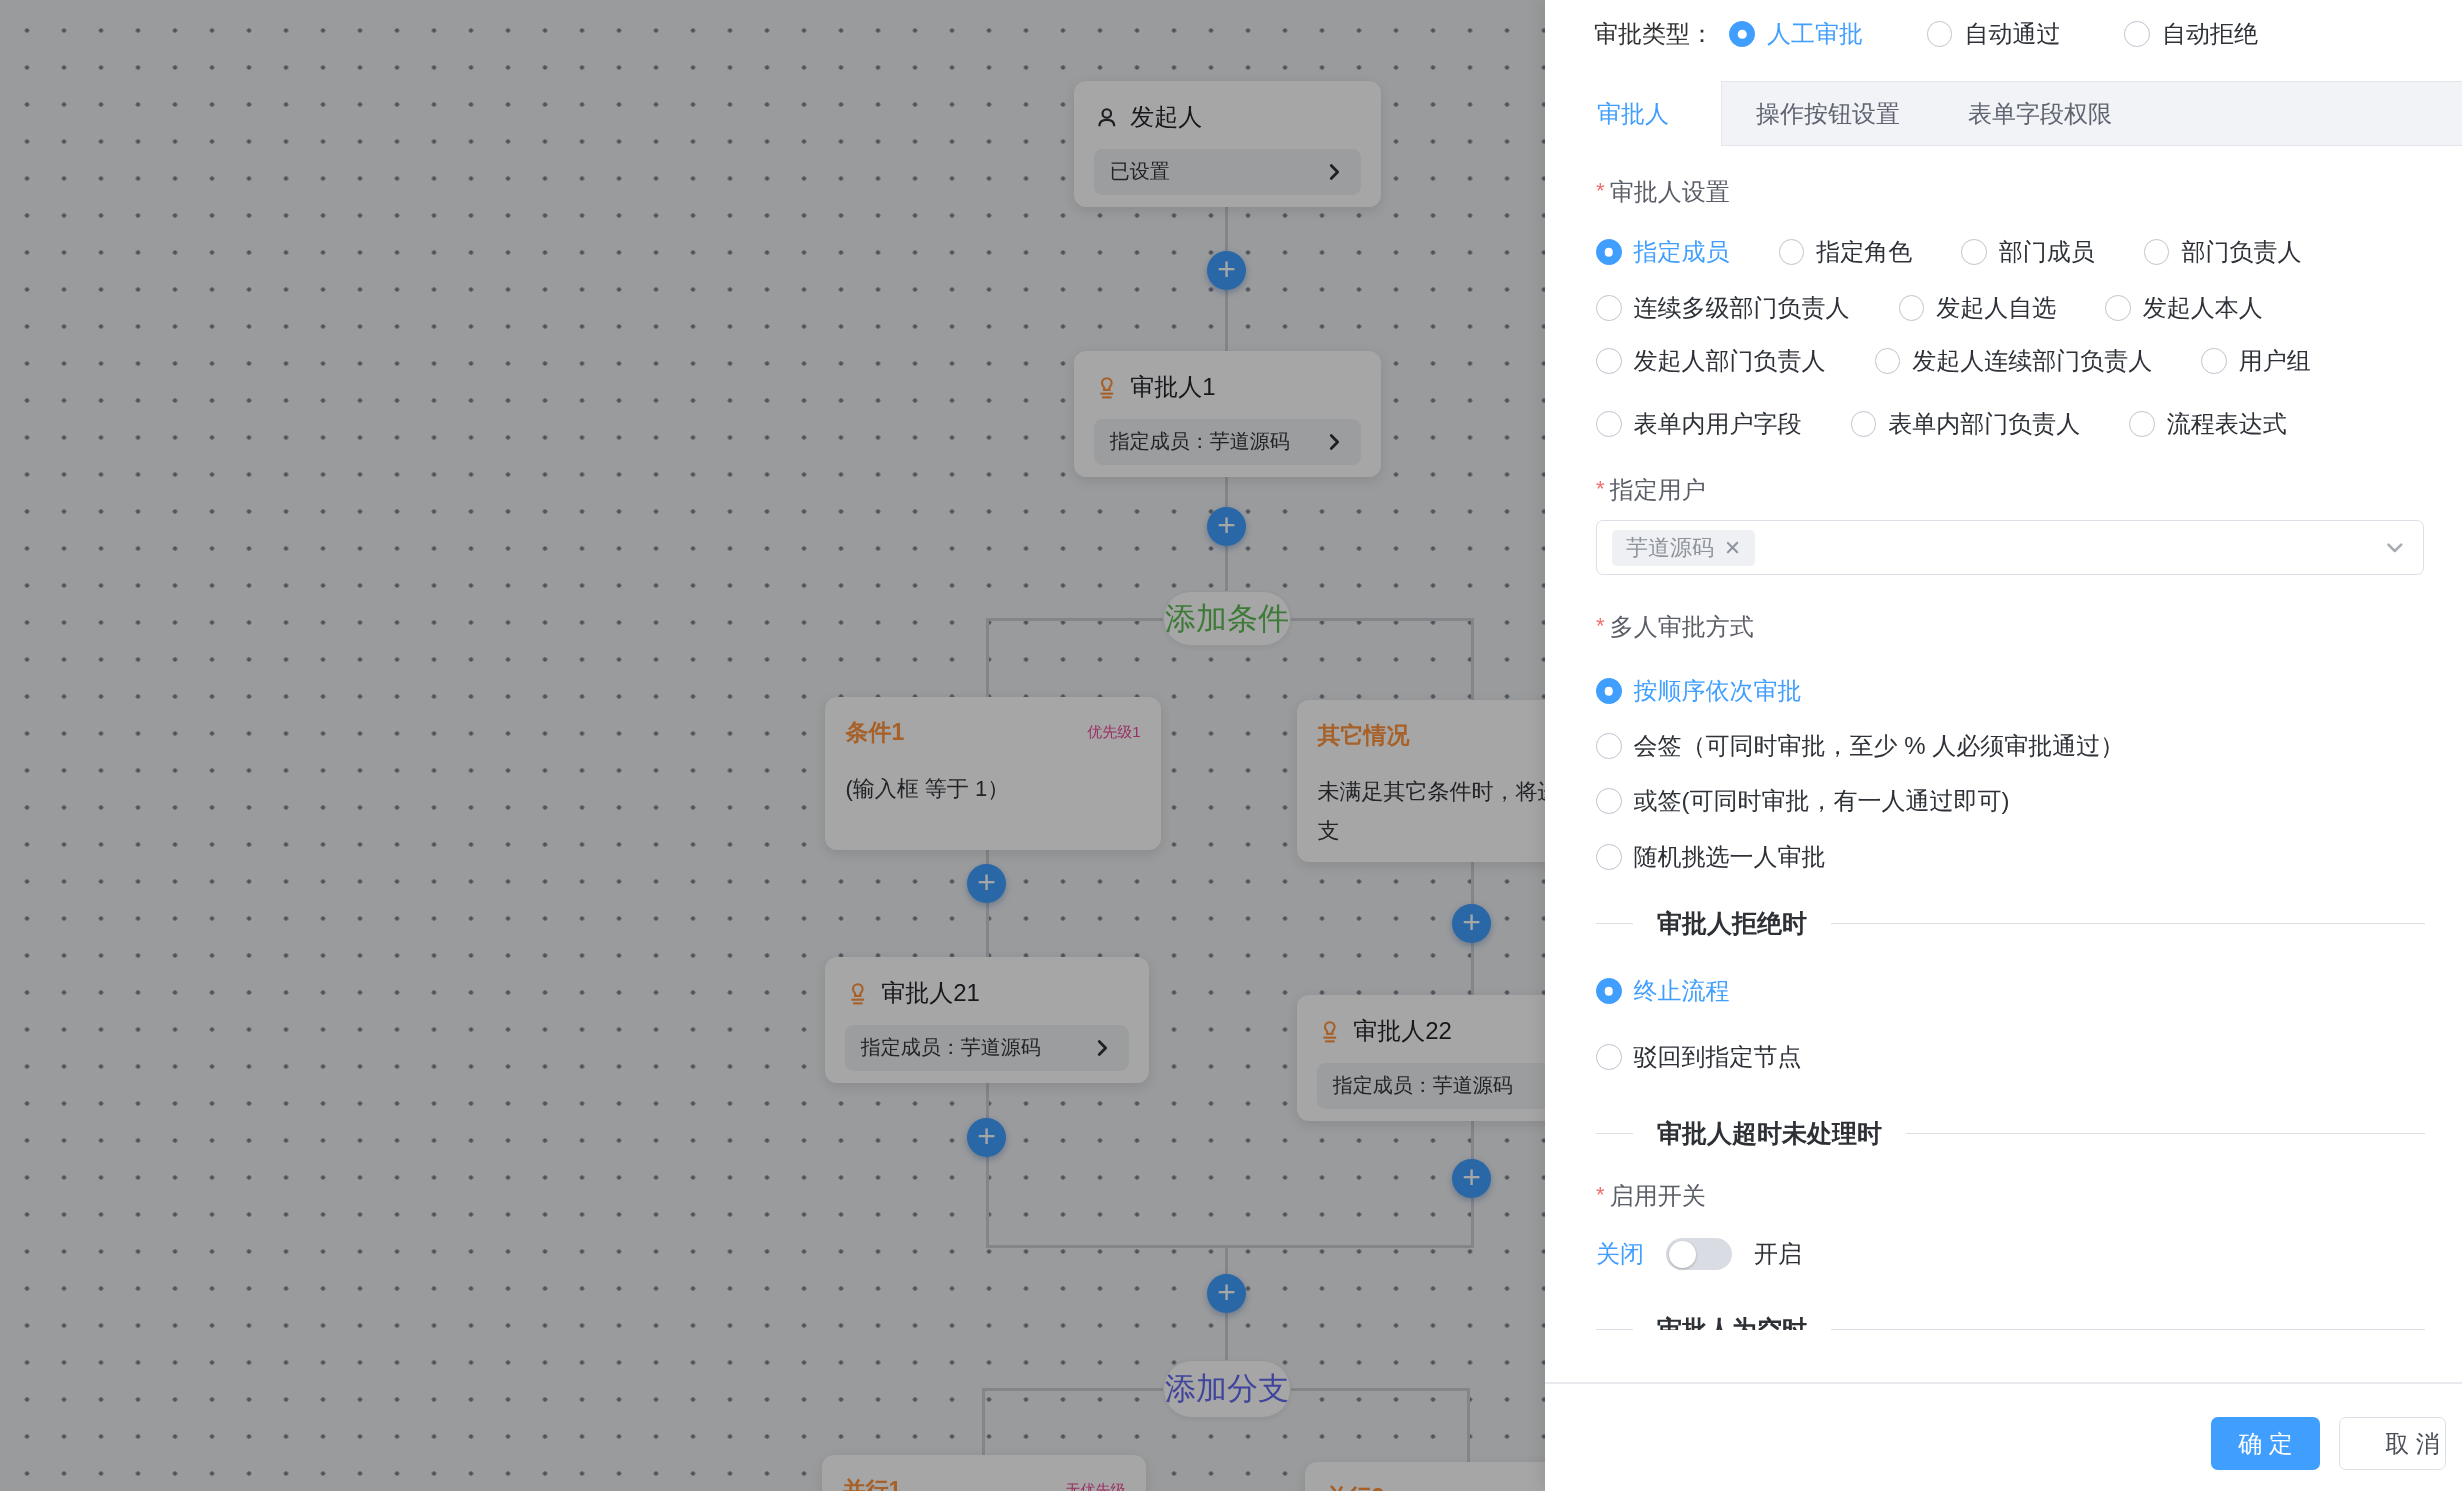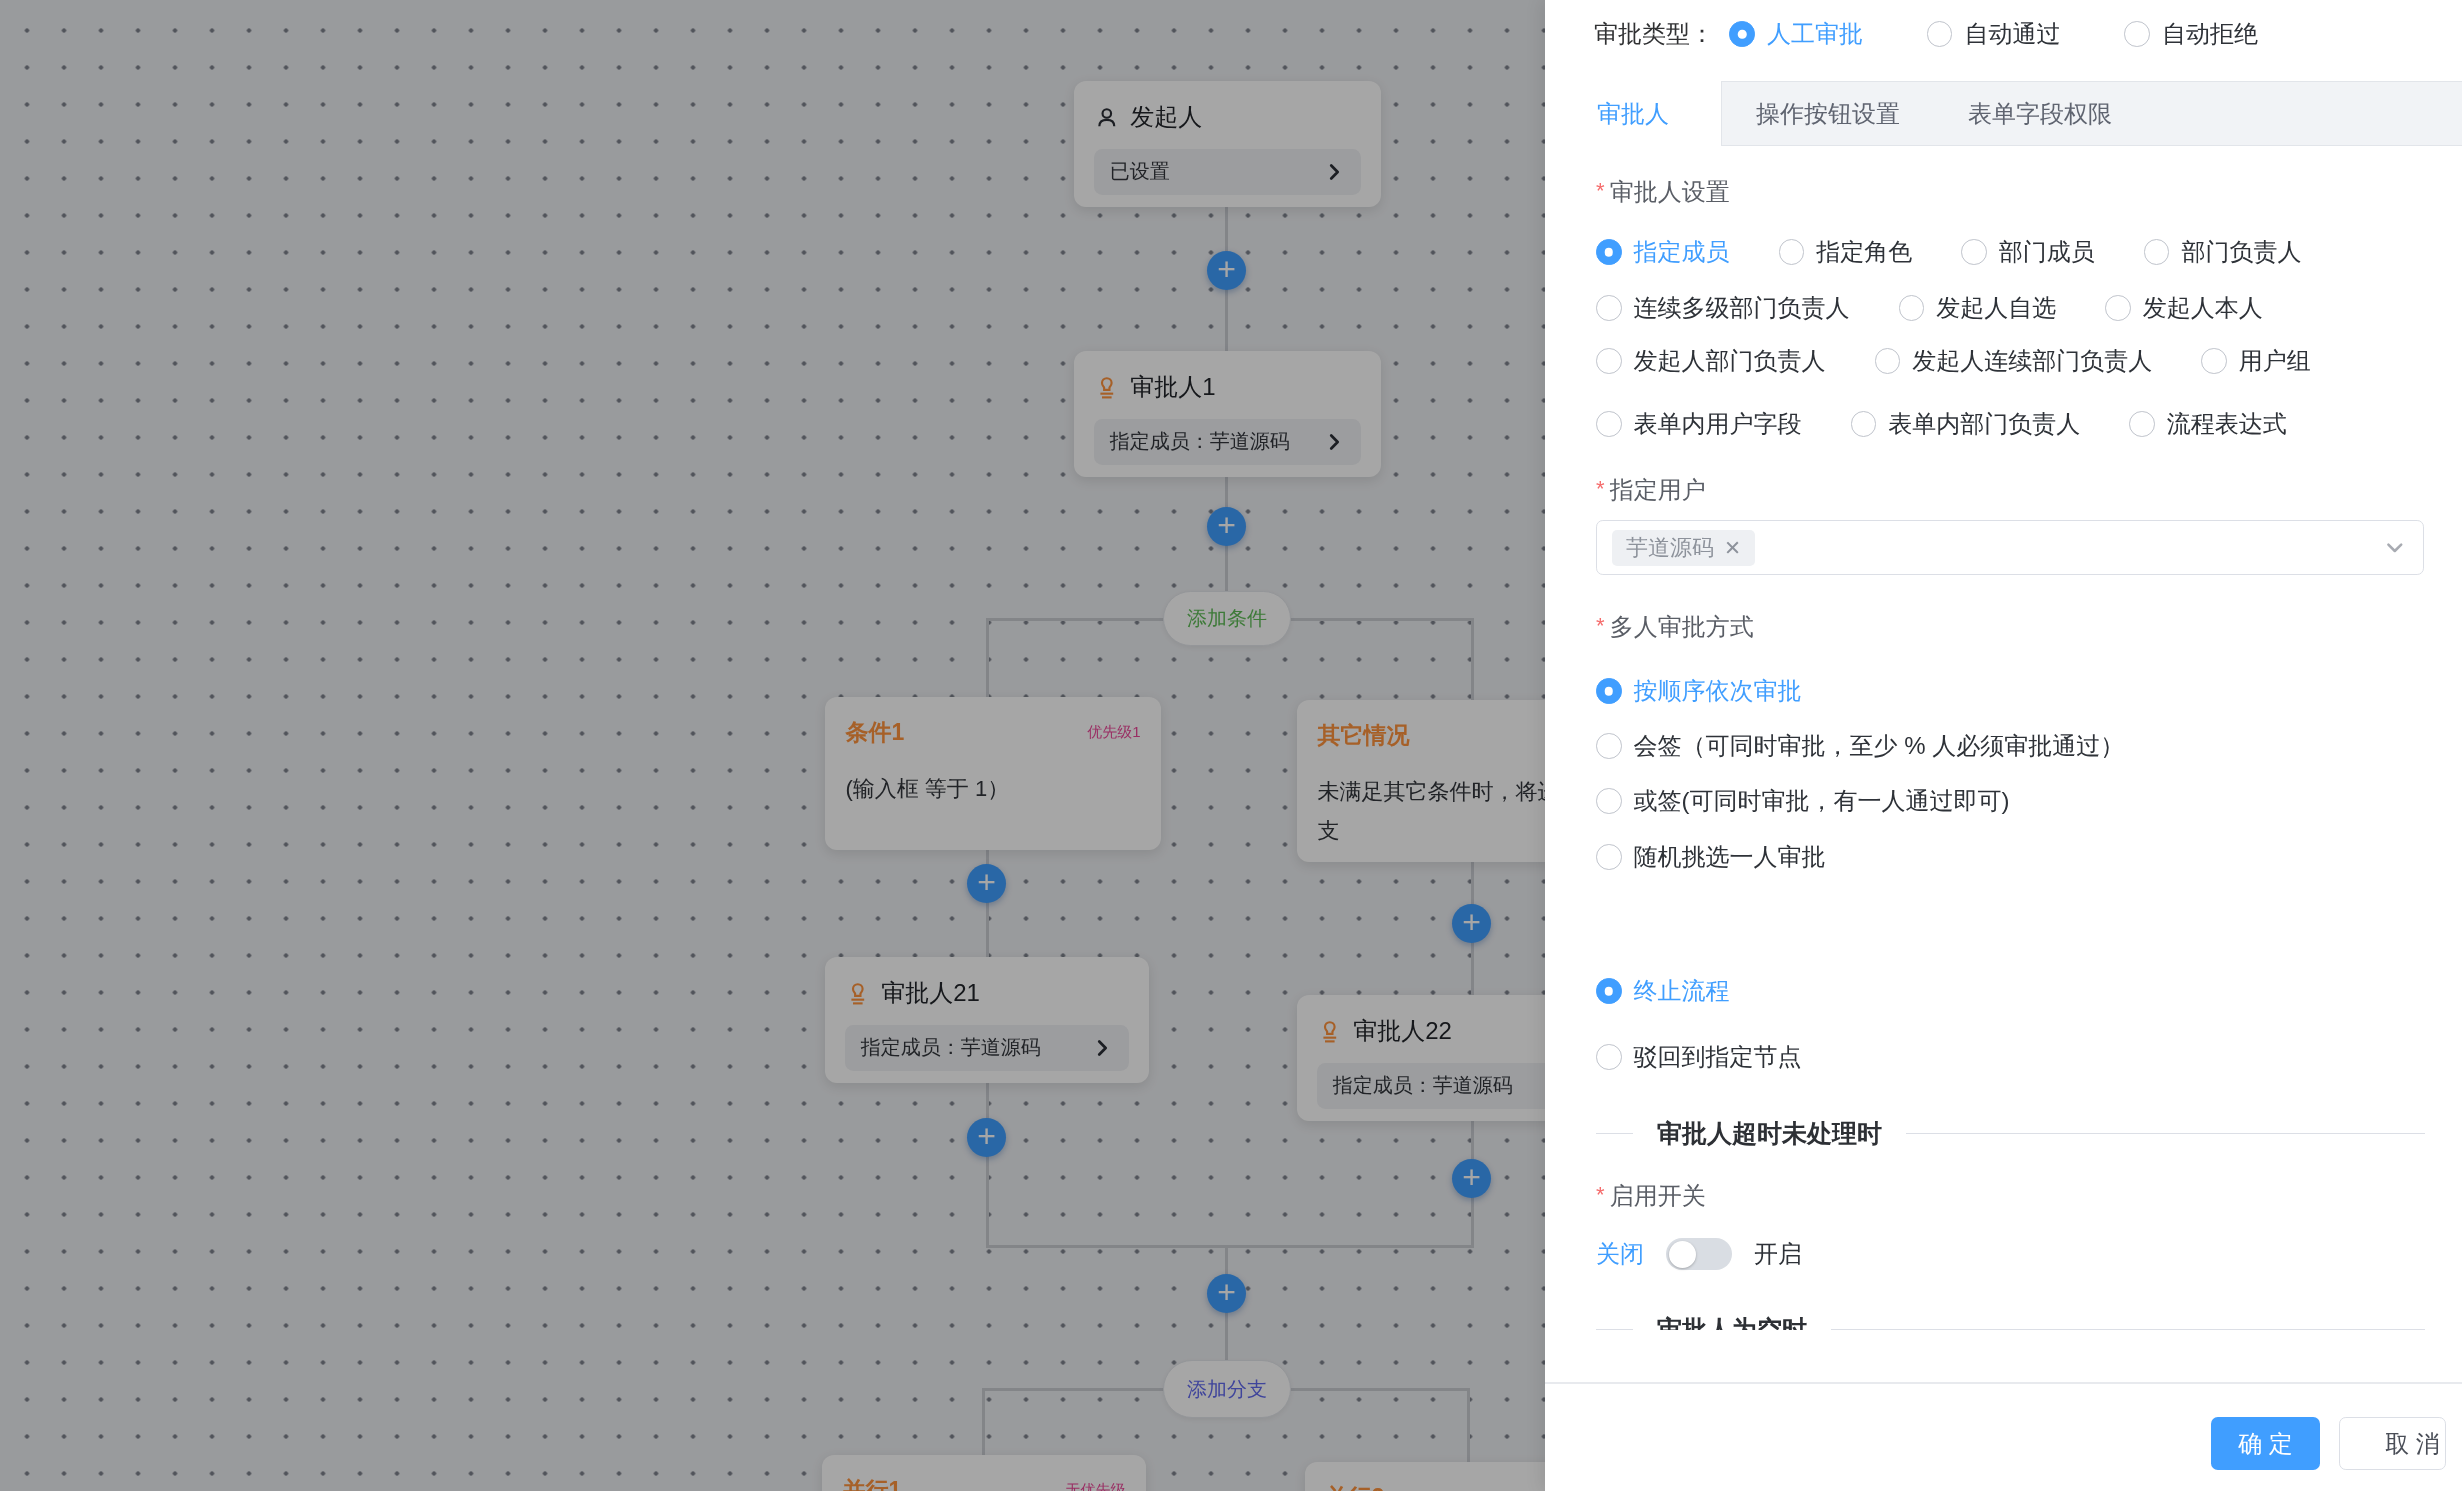--- a/index.html
+++ b/index.html
@@ -16,21 +16,21 @@
 
   .vline { position:absolute; width:2.6px; background:#c9ccd2; }
   .hline { position:absolute; height:2.6px; background:#c9ccd2; }
 
   .plus-btn { position:absolute; width:39px; height:39px; border-radius:50%;
     background:#409eff; color:#fff; font-size:32px; line-height:36px; text-align:center;
     box-shadow:0 2.6px 6.8px rgba(32,86,160,.35); cursor:pointer; z-index:5; }
 
   .pill { position:absolute; width:128px; height:55px; background:#fff;
     border:1.7px solid #e3e6eb; border-radius:29px; display:flex; align-items:center;
-    justify-content:center; font-size:20px; z-index:5; box-shadow:0 1.7px 5.1px rgba(0,0,0,.06); }
+    justify-content:center; font-size:31px; z-index:5; box-shadow:0 1.7px 5.1px rgba(0,0,0,.06); }
   .pill.green { color:#5fbc57; }
   .pill.purple { color:#626aef; }
 
   .node { position:absolute; background:#fff; border-radius:12px;
     box-shadow:0 3.4px 12px rgba(0,0,0,.10); padding:20.4px; z-index:4; cursor:pointer; }
   .node-head { display:flex; align-items:center; gap:10.2px; }
   .node-title { font-size:24px; font-weight:normal; color:#23262b; }
   .node-row { margin-top:15.3px; height:46px; background:#f0f1f4; border-radius:8.5px;
     display:flex; align-items:center; padding:0 15.3px; font-size:20px; color:#33373d; }
   .node-row .chev { margin-left:auto; }
@@ -366,20 +366,25 @@
           <em class="rl">或签(可同时审批，有一人通过即可)</em>
         </span>
     </div>
     <div class="radio-row" style="top:694px">
       <span class="ropt">
           <i class="rc"></i>
           <em class="rl">随机挑选一人审批</em>
         </span>
     </div>
 
+    <div class="divider" style="top:763px">
+      <span class="dash"></span>
+      <span class="dtext">审批人拒绝时</span>
+      <span class="dline"></span>
+    </div>
 
     <div class="radio-row" style="top:828px">
       <span class="ropt sel">
           <i class="rc"></i>
           <em class="rl">终止流程</em>
         </span>
     </div>
     <div class="radio-row" style="top:894px">
       <span class="ropt">
           <i class="rc"></i>

